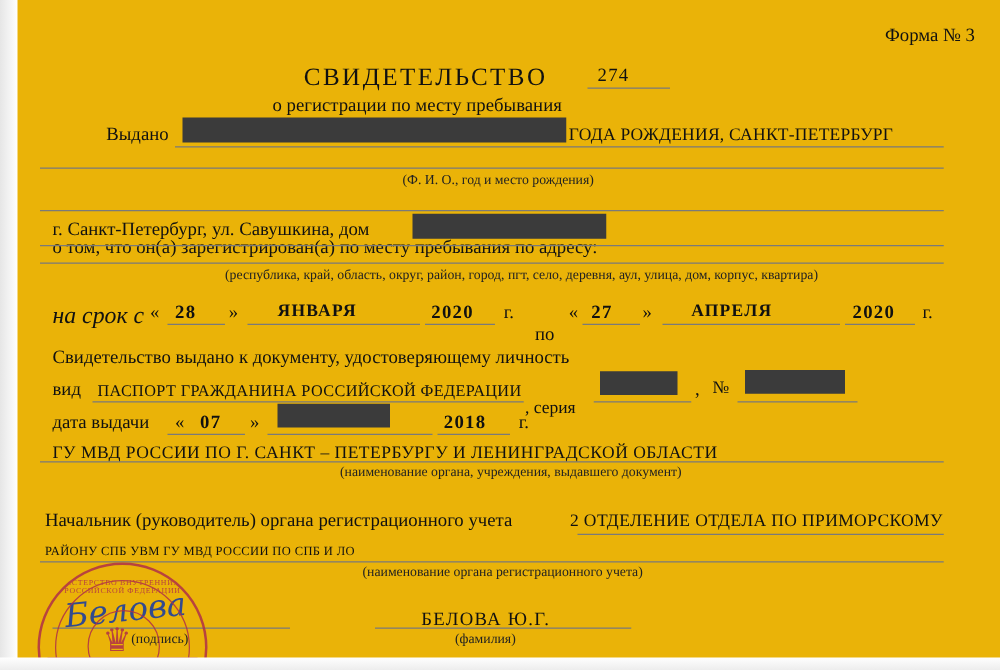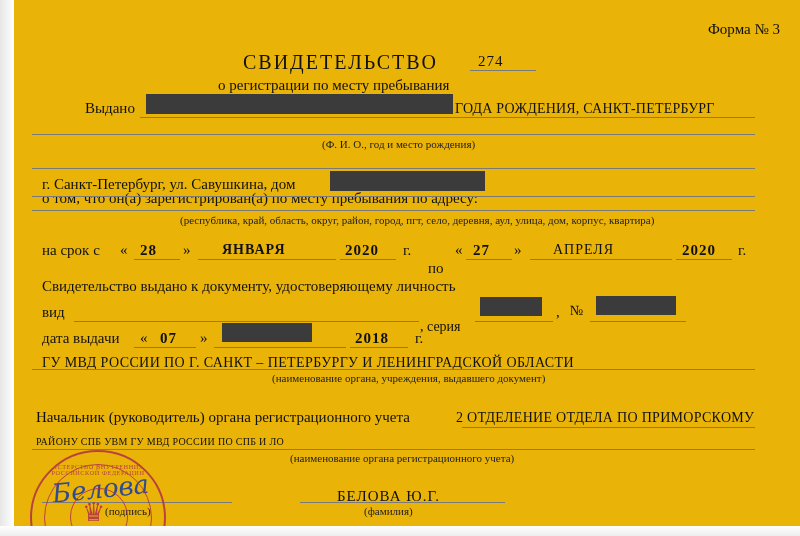--- a/index.html
+++ b/index.html
@@ -84,35 +84,36 @@
     font-size: 15px;
     top: 177px;
     left: 42px;
   }
   .caption-addr {
     top: 214px;
     left: 180px;
     font-size: 11px;
   }
   .na-srok {
-    font-size: 15px;
+    font-size: 19px;
     top: 243px;
     left: 42px;
+    font-style: italic;
   }
   .q1 { top: 243px; left: 120px; font-size: 15px; }
   .d28 { top: 243px; left: 140px; font-size: 15px; font-weight: bold; letter-spacing: 1px;}
   .q2 { top: 243px; left: 183px; font-size: 15px; }
   .month1 { top: 243px; left: 222px; font-size: 14px; font-weight: bold; letter-spacing: 1px;}
   .y1 { top: 243px; left: 345px; font-size: 15px; font-weight: bold; letter-spacing: 1px;}
   .g1 { top: 243px; left: 403px; font-size: 15px; }
   .po { top: 261px; left: 428px; font-size: 15px; }
   .q3 { top: 243px; left: 455px; font-size: 15px; }
   .d27 { top: 243px; left: 473px; font-size: 15px; font-weight: bold; letter-spacing: 1px;}
   .q4 { top: 243px; left: 514px; font-size: 15px; }
-  .month2 { top: 243px; left: 553px; font-size: 14px; font-weight: normal; letter-spacing: 1px;}
+  .month2 { top: 243px; left: 553px; font-size: 14px; font-weight: bold; letter-spacing: 1px;}
   .y2 { top: 243px; left: 682px; font-size: 15px; font-weight: bold; letter-spacing: 1px;}
   .g2 { top: 243px; left: 738px; font-size: 15px; }
 
   .svid-doc { font-size: 15px; top: 279px; left: 42px; }
   .vid { font-size: 15px; top: 305px; left: 42px; }
   .passport { font-size: 13px; top: 306px; left: 78px; letter-spacing: 0.3px;}
   .seriya { font-size: 14px; top: 320px; left: 420px; }
   .nomer { font-size: 14px; top: 304px; left: 570px; }
   .data-vyd { font-size: 15px; top: 331px; left: 42px; }
   .q5 { font-size: 15px; top: 331px; left: 140px; }
@@ -265,20 +266,21 @@
   <div class="t q4">»</div>
   <div class="t month2">АПРЕЛЯ</div>
   <div class="line" style="left:530px; top:259px; width:142px;"></div>
   <div class="t y2">2020</div>
   <div class="line" style="left:676px; top:259px; width:56px;"></div>
   <div class="t g2">г.</div>
 
   <div class="cap caption-organ"></div>
   <div class="t svid-doc">Свидетельство выдано к документу, удостоверяющему личность</div>
   <div class="t vid">вид</div>
+  <div class="t passport">ПАСПОРТ ГРАЖДАНИНА РОССИЙСКОЙ ФЕДЕРАЦИИ</div>
   <div class="line" style="left:74px; top:321px; width:345px;"></div>
   <div class="t seriya">, серия</div>
   <div class="redact" style="left:480px; top:297px; width:62px; height:19px;"></div>
   <div class="line" style="left:475px; top:321px; width:78px;"></div>
   <div class="t" style="top:305px; left:556px; font-size:15px;">,</div>
   <div class="t nomer">№</div>
   <div class="redact" style="left:596px; top:296px; width:80px; height:19px;"></div>
   <div class="line" style="left:590px; top:321px; width:96px;"></div>
 
   <div class="t data-vyd">дата выдачи</div>

